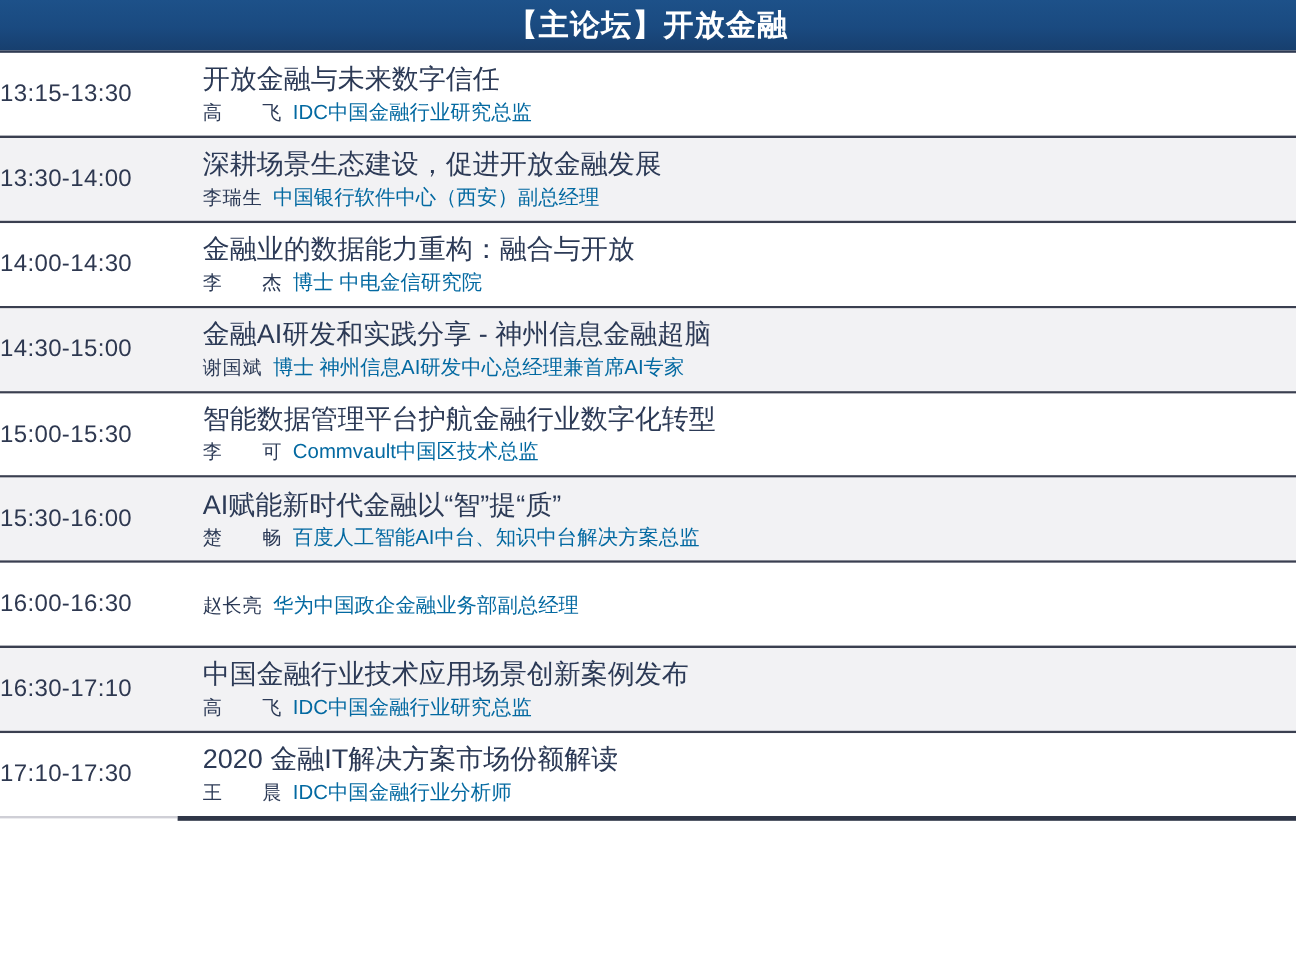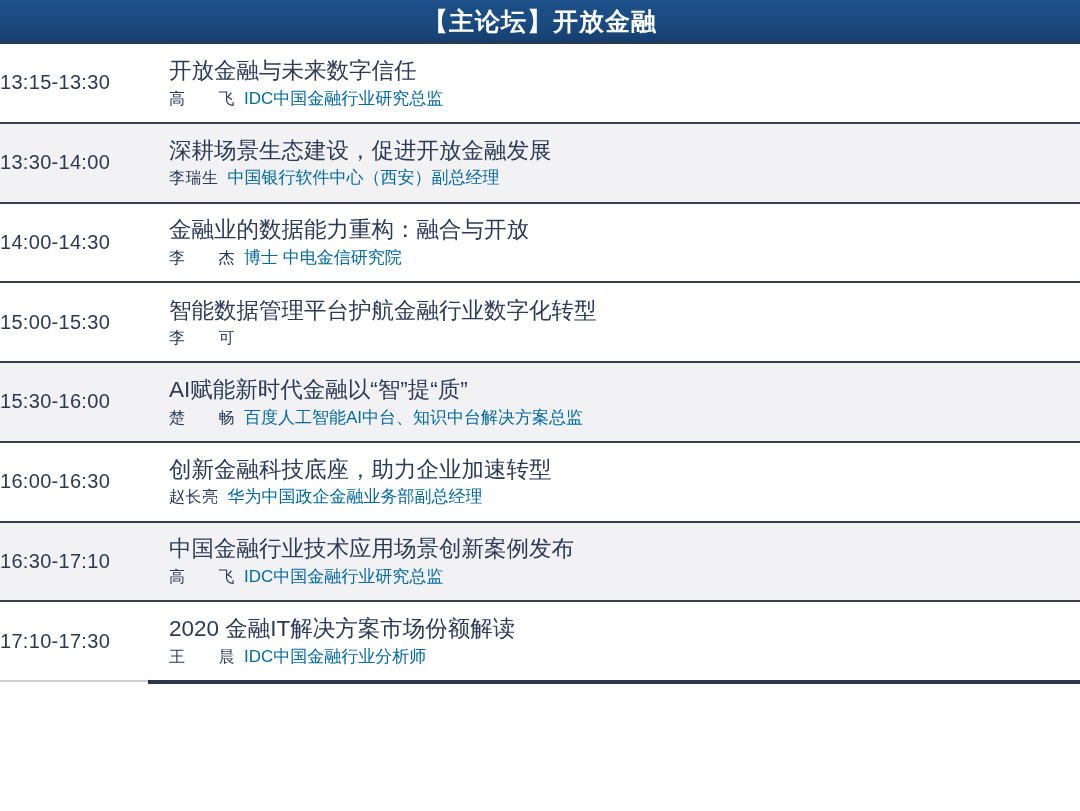--- a/index.html
+++ b/index.html
@@ -141,43 +141,53 @@
       <div class="row">
     <div class="time-cell">14:00-14:30</div>
     <div class="info-cell">
       <div class="talk-title">金融业的数据能力重构：融合与开放</div>
       <div class="speaker-line">
         <span class="speaker-name">李　　杰</span>
         <span class="speaker-affil">博士 中电金信研究院</span>
       </div>
     </div>
   </div>
+      <div class="row alt">
+    <div class="time-cell">14:30-15:00</div>
+    <div class="info-cell">
+      <div class="talk-title">金融AI研发和实践分享 - 神州信息金融超脑</div>
+      <div class="speaker-line">
+        <span class="speaker-name">谢国斌</span>
+        <span class="speaker-affil">博士 神州信息AI研发中心总经理兼首席AI专家</span>
+      </div>
+    </div>
+  </div>
       <div class="row">
     <div class="time-cell">15:00-15:30</div>
     <div class="info-cell">
       <div class="talk-title">智能数据管理平台护航金融行业数字化转型</div>
       <div class="speaker-line">
         <span class="speaker-name">李　　可</span>
+        <span class="speaker-affil">Commvault中国区技术总监</span>
       </div>
     </div>
   </div>
       <div class="row alt">
     <div class="time-cell">15:30-16:00</div>
     <div class="info-cell">
       <div class="talk-title">AI赋能新时代金融以“智”提“质”</div>
       <div class="speaker-line">
         <span class="speaker-name">楚　　畅</span>
         <span class="speaker-affil">百度人工智能AI中台、知识中台解决方案总监</span>
       </div>
     </div>
   </div>
       <div class="row">
     <div class="time-cell">16:00-16:30</div>
     <div class="info-cell">
-      <div class="talk-title">创新金融科技底座，助力企业加速转型</div>
       <div class="speaker-line">
         <span class="speaker-name">赵长亮</span>
         <span class="speaker-affil">华为中国政企金融业务部副总经理</span>
       </div>
     </div>
   </div>
       <div class="row alt">
     <div class="time-cell">16:30-17:10</div>
     <div class="info-cell">
       <div class="talk-title">中国金融行业技术应用场景创新案例发布</div>

